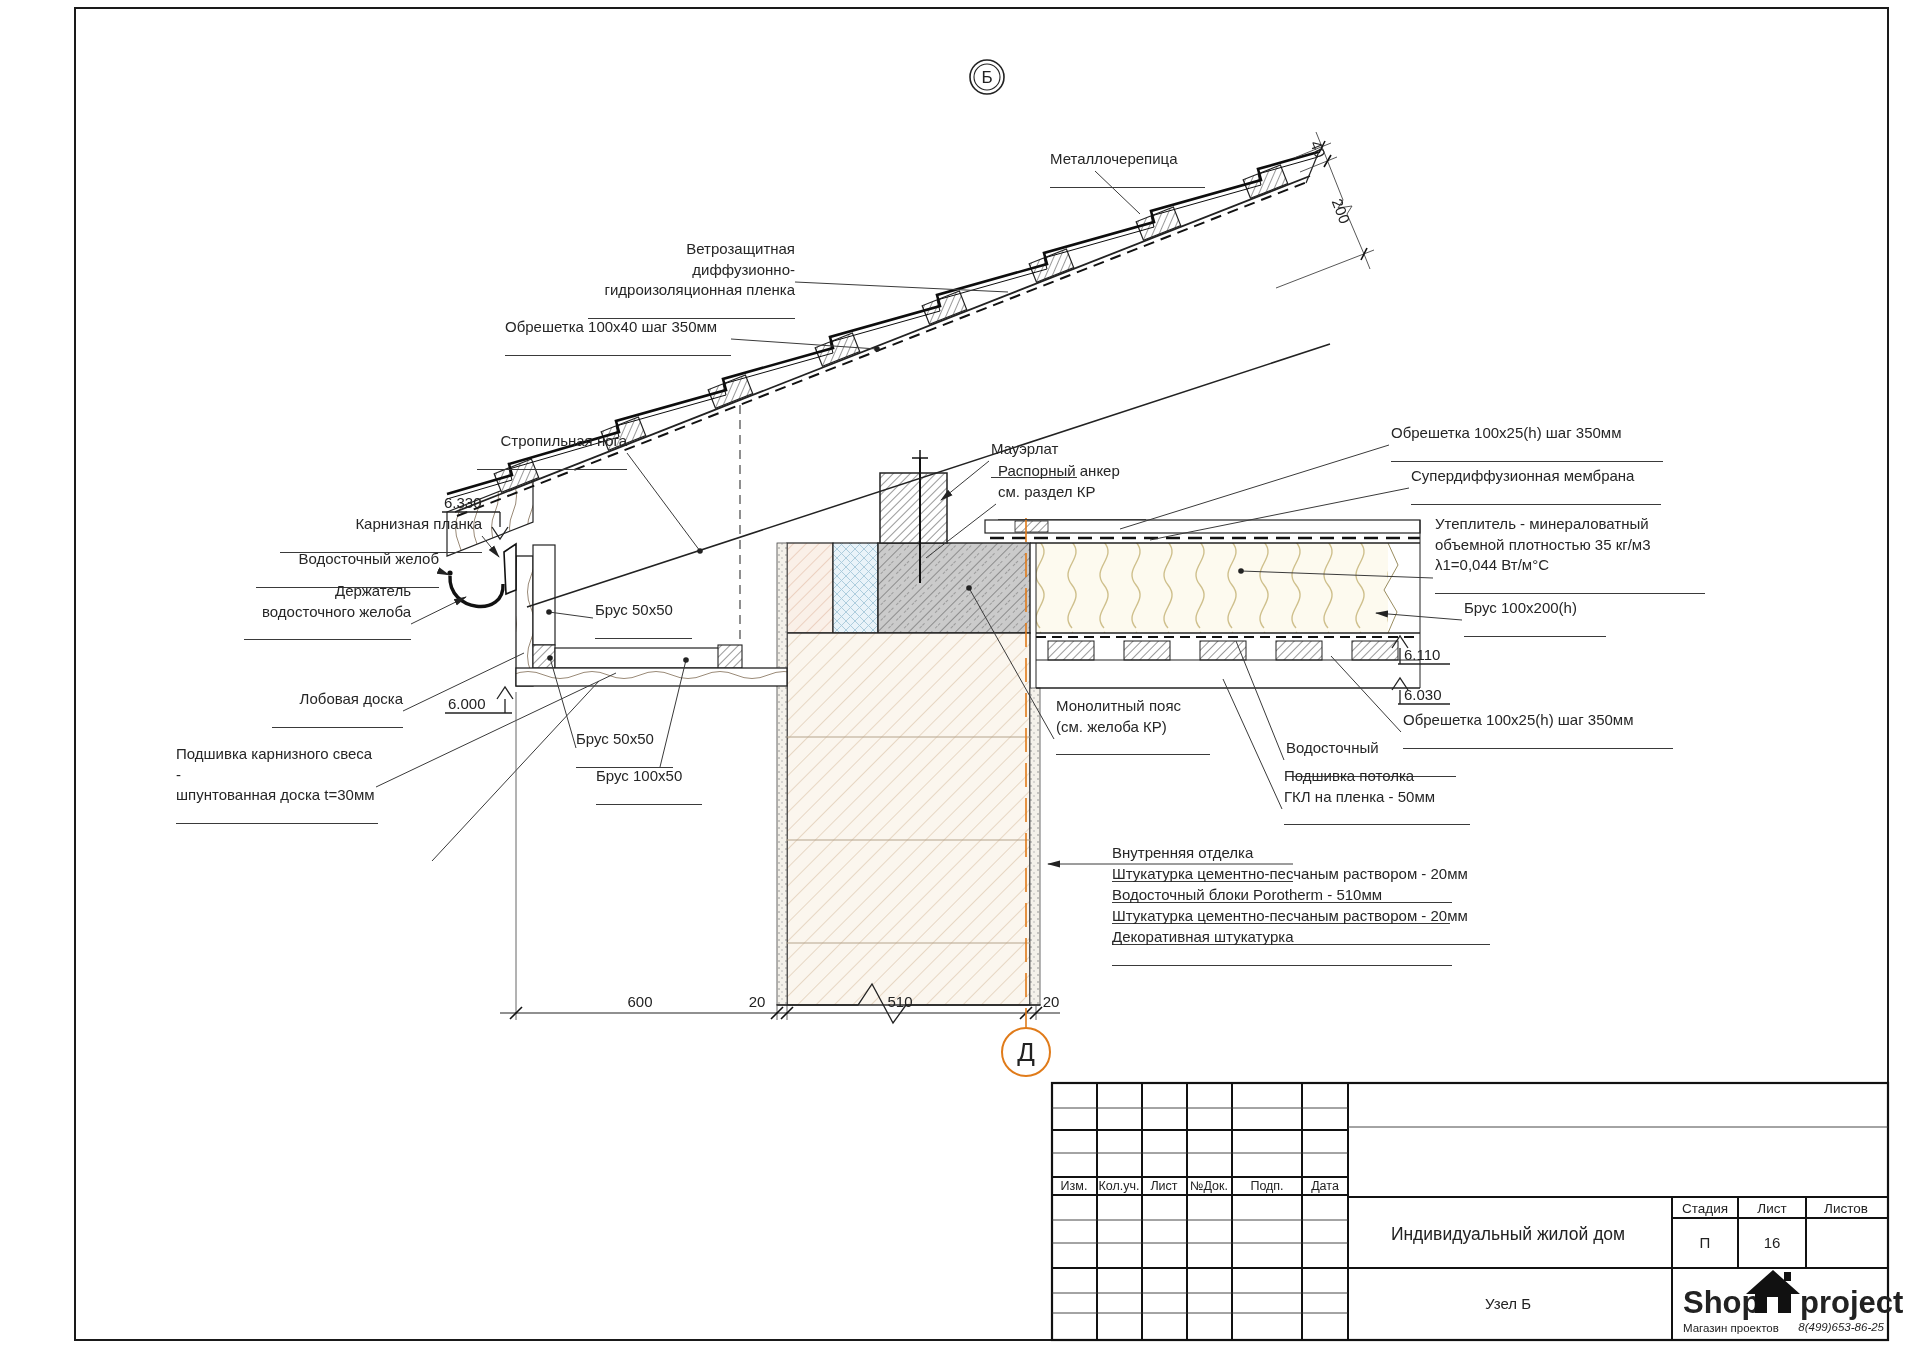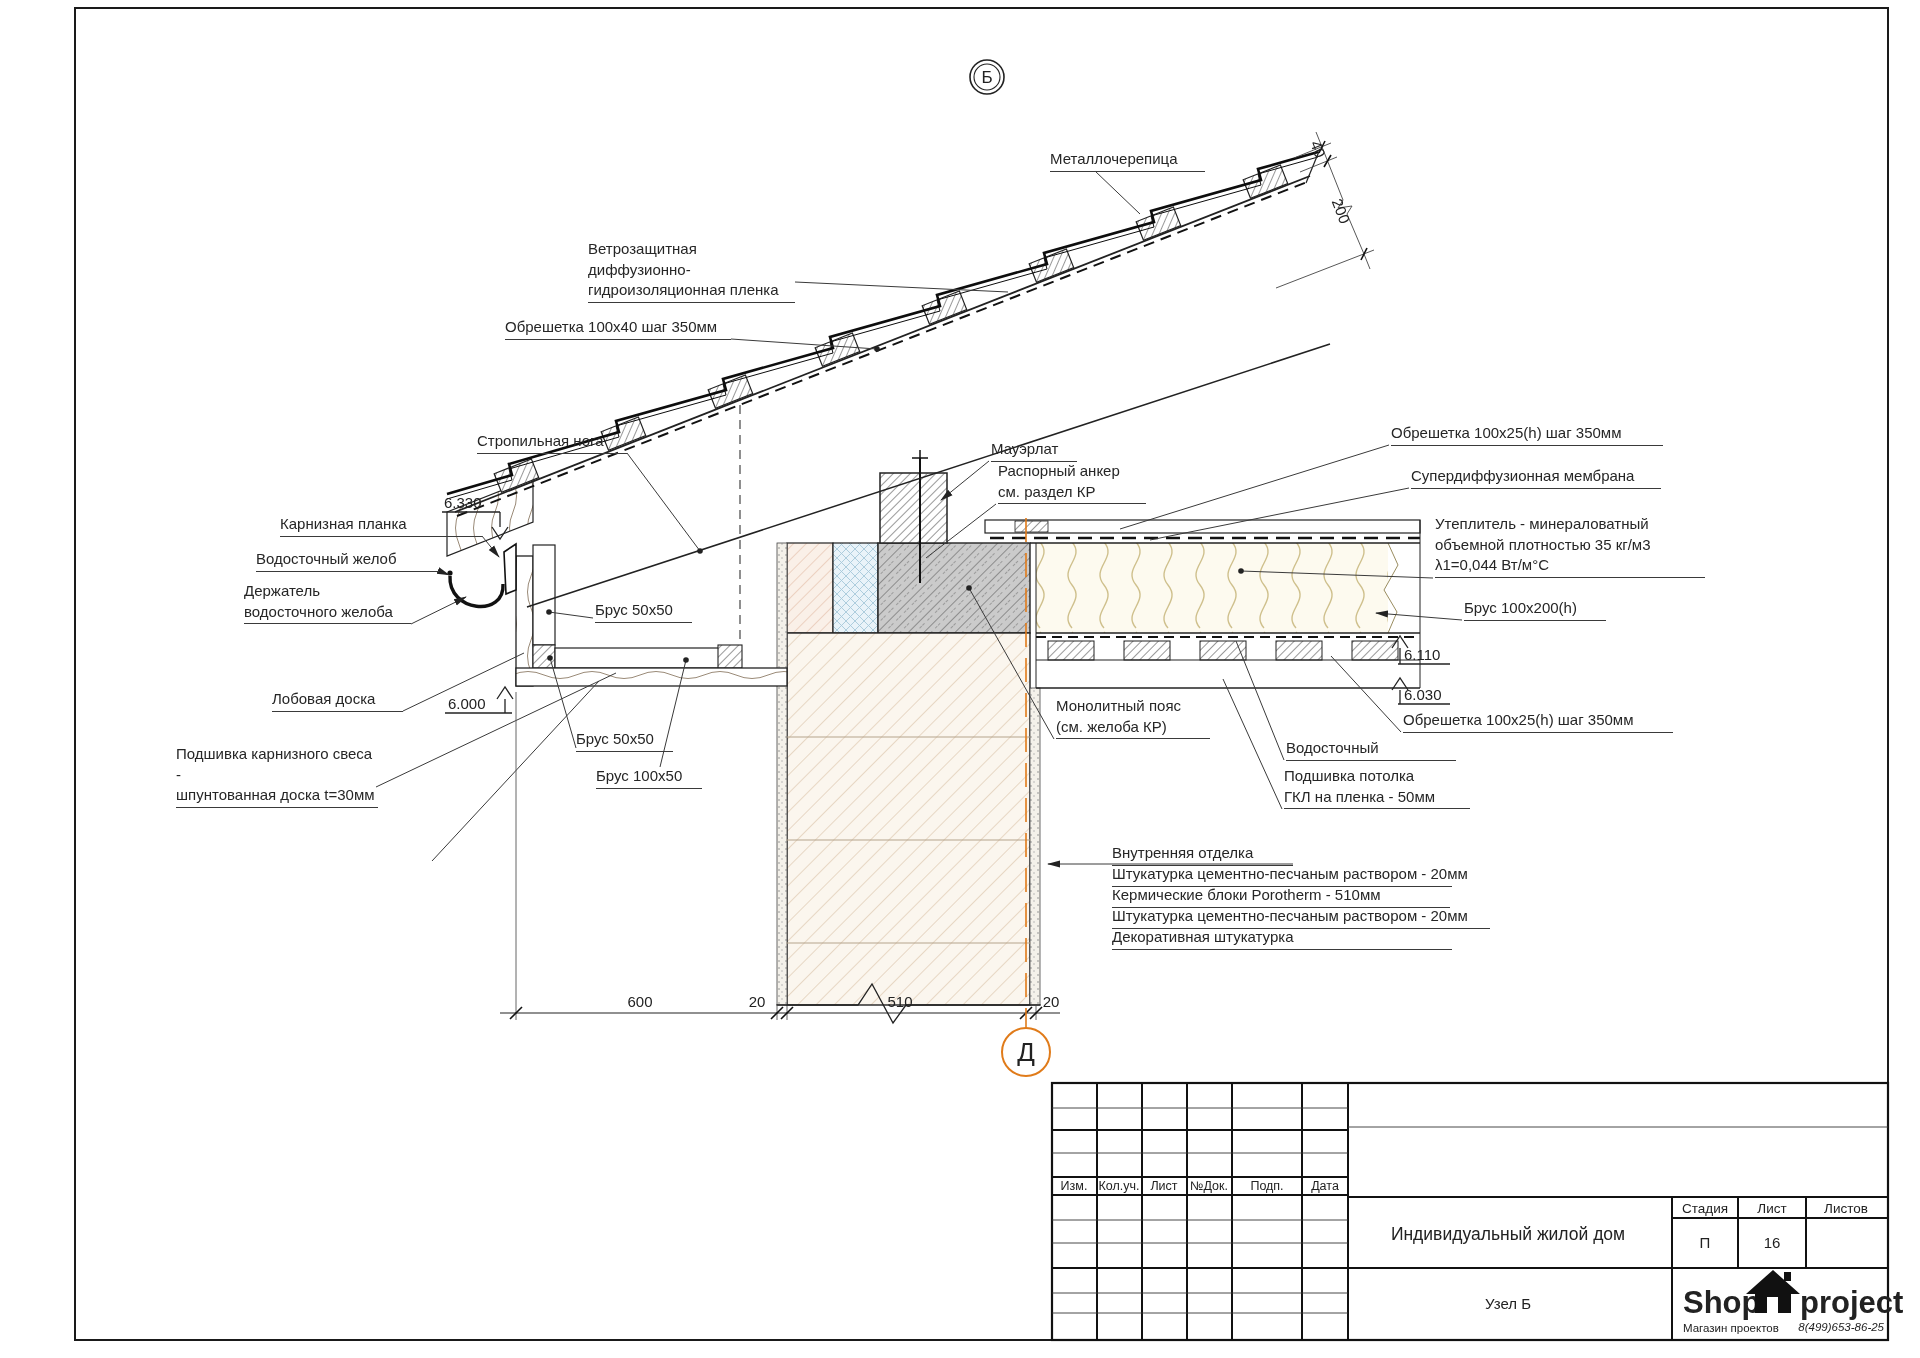--- a/index.html
+++ b/index.html
@@ -1,21 +1,21 @@
 <!DOCTYPE html>
 <html><head>
 <meta charset="utf-8">
 <style>
   html,body{margin:0;padding:0;background:#fff;}
   .stage{position:relative;width:1920px;height:1358px;background:#fff;overflow:hidden;
          font-family:"Liberation Sans",sans-serif;}
   svg{position:absolute;left:0;top:0;}
   .callout{position:absolute;font:15px/1.38 "Liberation Sans",sans-serif;color:#262626;
-           white-space:pre-line;border-bottom:1.2px solid #3a3a3a;padding-bottom:1px;}
-  .r{text-align:left}.c{text-align:left}
+           white-space:pre-line;border-bottom:1.2px solid #3a3a3a;padding-bottom:17px;}
+  .r{text-align:right}.c{text-align:left}
   .nowrap{white-space:pre;overflow:visible}
   .svgtxt{font-family:"Liberation Sans",sans-serif;fill:#222;}
 </style>
 </head>
 <body>
 
 <div class="stage">
 
 <svg width="1920" height="1358" viewBox="0 0 1920 1358">
   <defs>
@@ -328,17 +328,17 @@
 объемной плотностью 35 кг/м3
 λ1=0,044 Вт/м°С</div>
 <div class="callout" style="left:1464px;top:598px;width:142px">Брус 100х200(h)</div>
 <div class="callout" style="left:1403px;top:710px;width:270px">Обрешетка 100х25(h) шаг 350мм</div>
 <div class="callout" style="left:1286px;top:738px;width:170px">Водосточный</div>
 <div class="callout" style="left:1284px;top:766px;width:186px">Подшивка потолка
 ГКЛ на пленка - 50мм</div>
 
 <div class="callout nowrap" style="left:1112px;top:843px;width:181px">Внутренняя отделка</div>
 <div class="callout nowrap" style="left:1112px;top:864px;width:340px">Штукатурка цементно-песчаным раствором - 20мм</div>
-<div class="callout nowrap" style="left:1112px;top:885px;width:338px">Кермические блоки Porotherm - 510мм</div>
+<div class="callout nowrap" style="left:1112px;top:885px;width:338px">Водосточный блоки Porotherm - 510мм</div>
 <div class="callout nowrap" style="left:1112px;top:906px;width:378px">Штукатурка цементно-песчаным раствором - 20мм</div>
 <div class="callout nowrap" style="left:1112px;top:927px;width:340px">Декоративная штукатурка</div>
 
 </div>
 
 </body></html>

